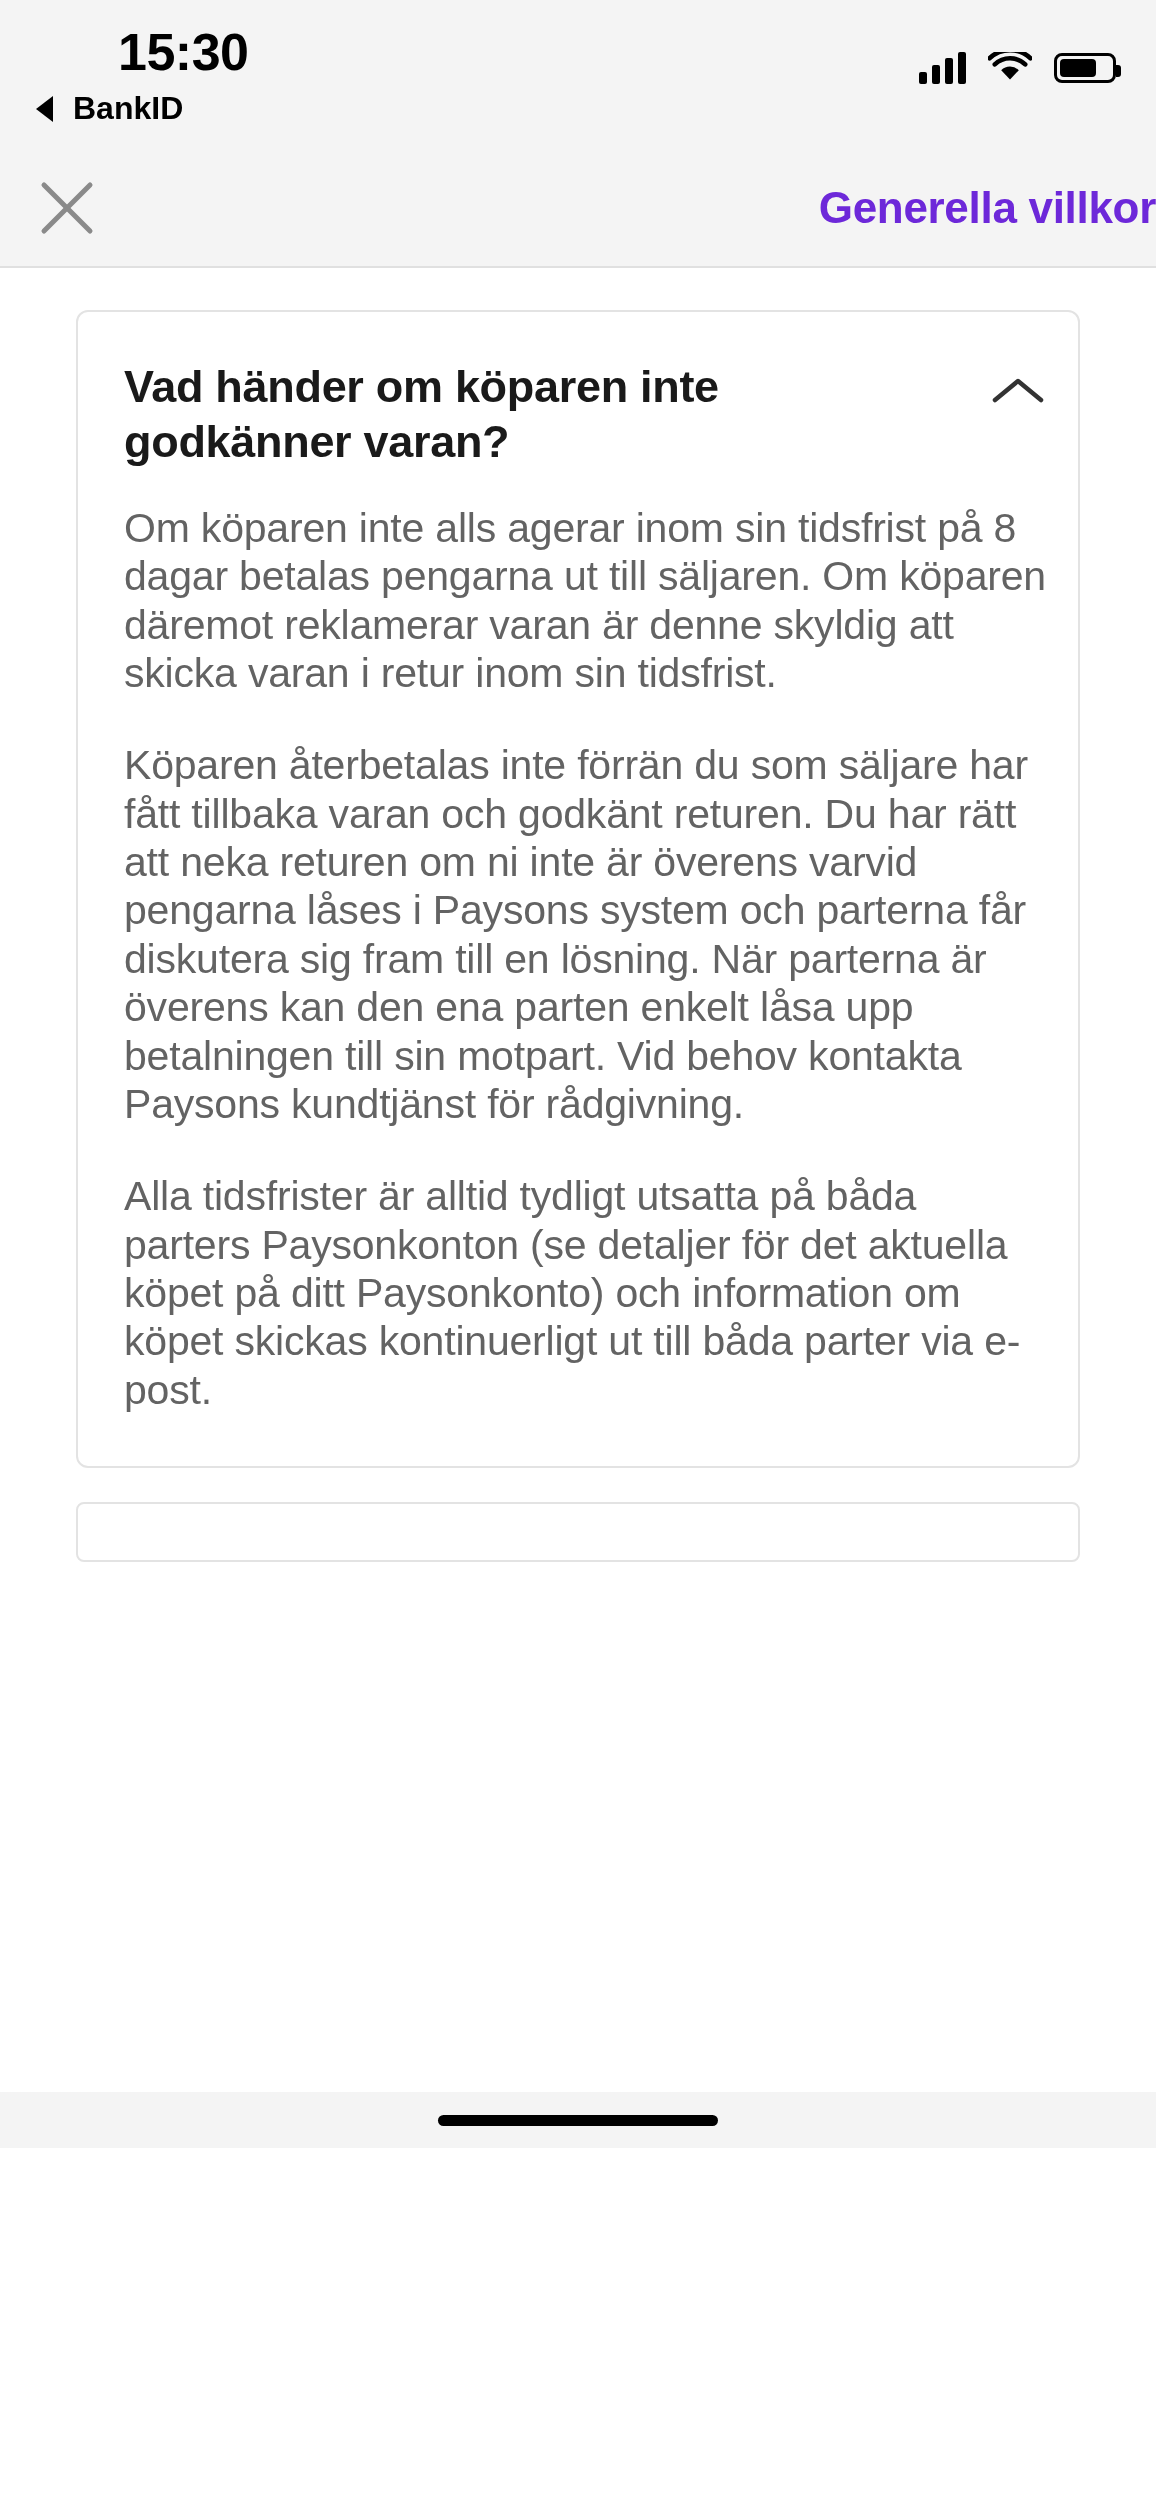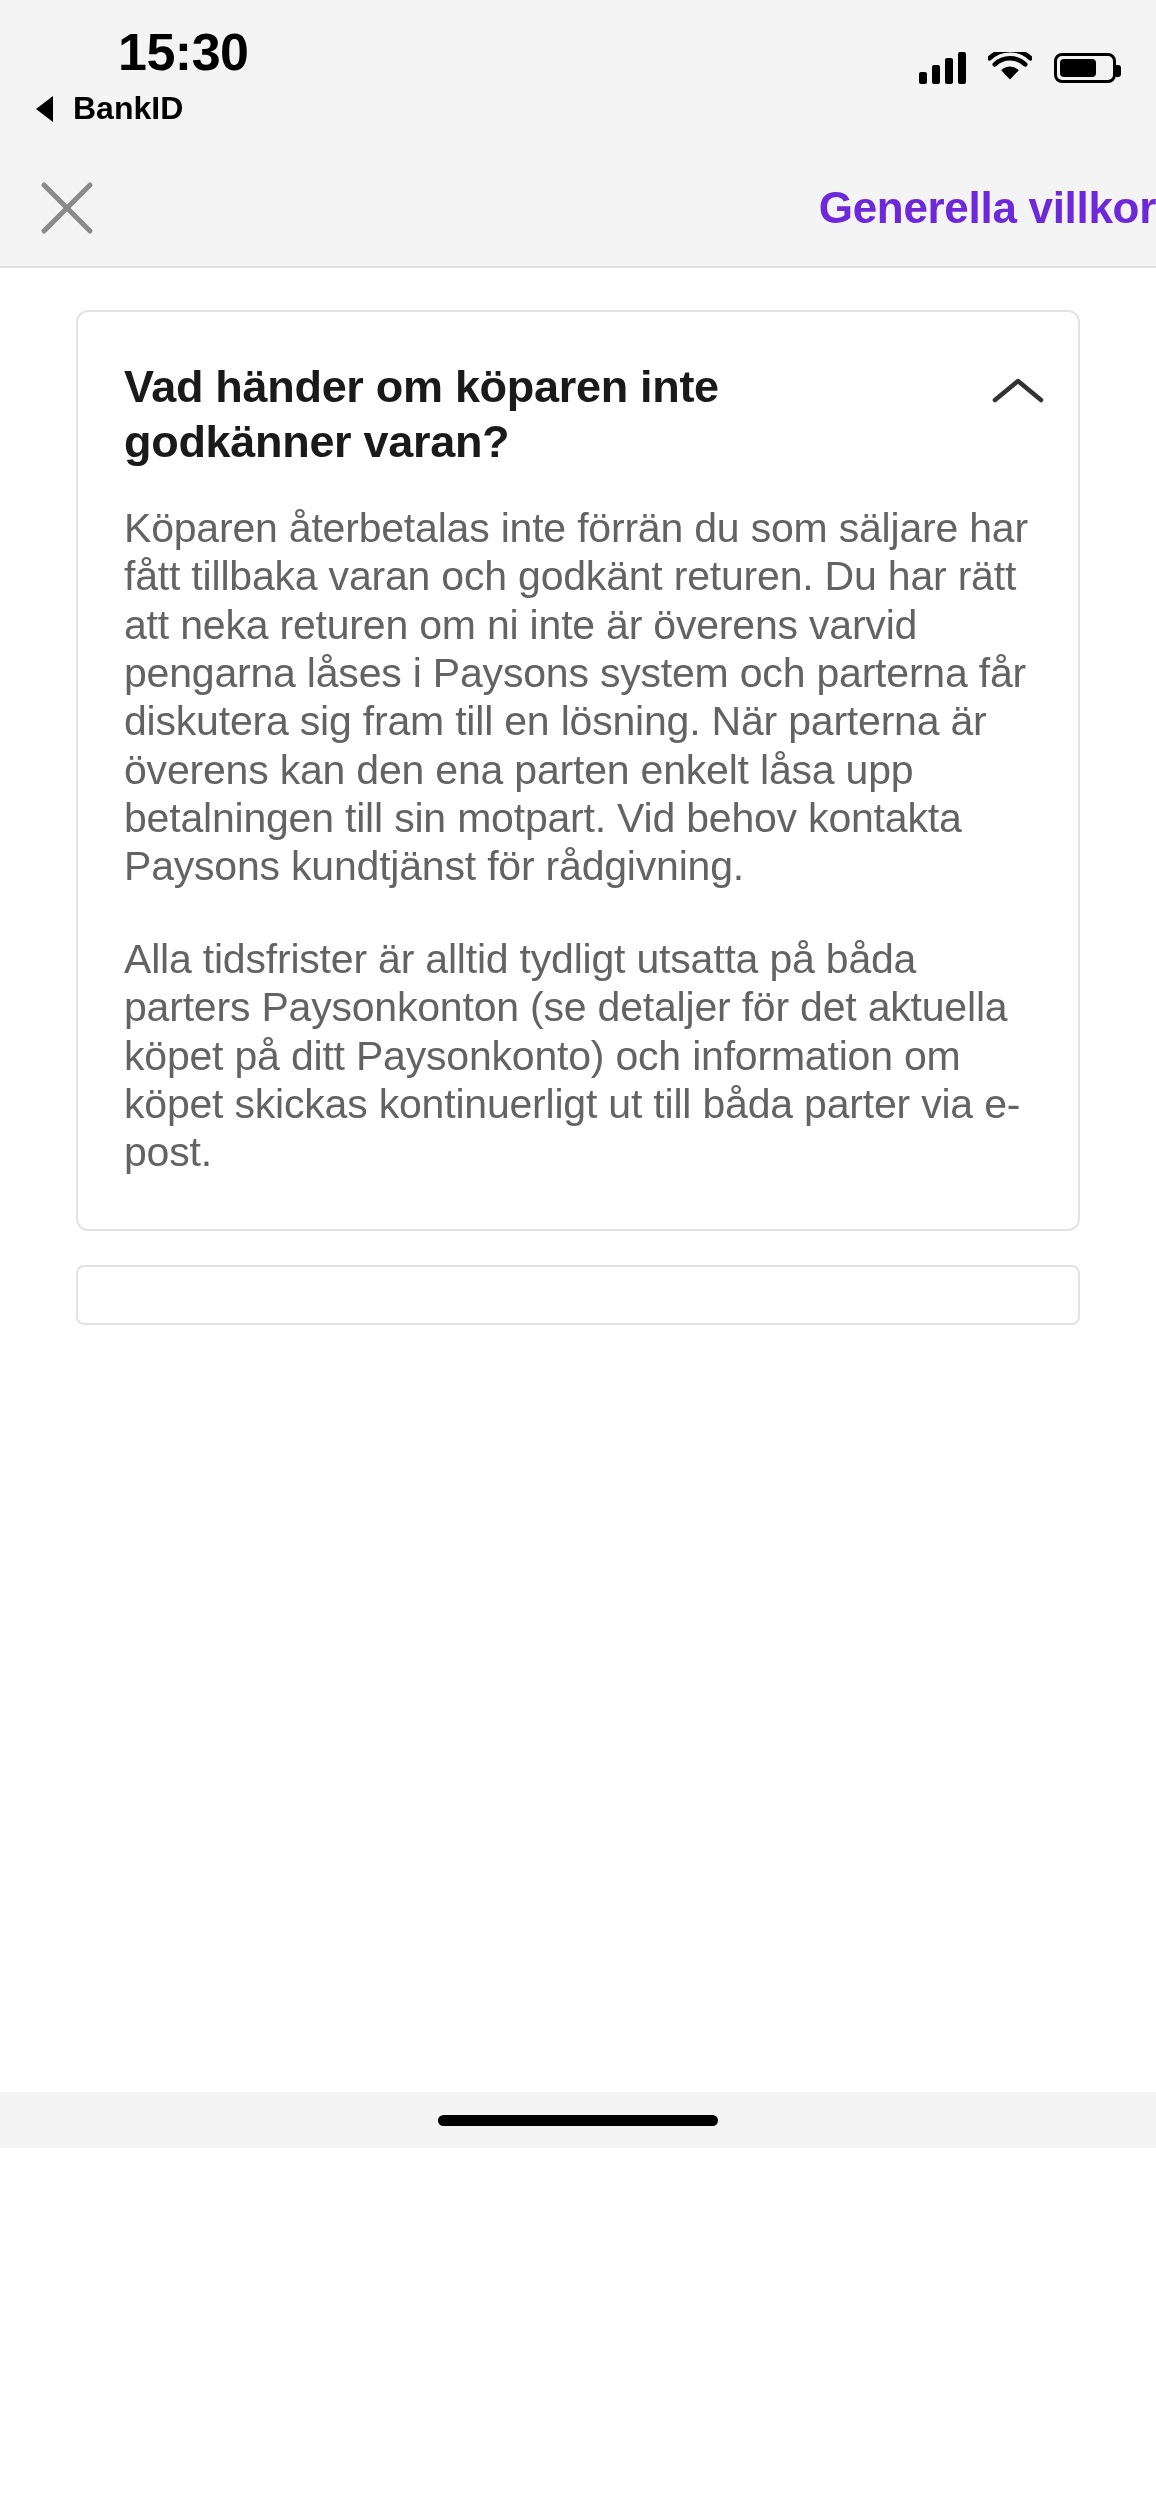--- a/index.html
+++ b/index.html
@@ -258,20 +258,21 @@
       <div class="card-header">
         <div class="card-title">Vad händer om köparen inte godkänner varan?</div>
         <div class="chevron">
           <svg width="56" height="34" viewBox="0 0 56 34">
             <polyline points="5,26 28,7 51,26" fill="none" stroke="#333" stroke-width="4.5" stroke-linecap="round" stroke-linejoin="round"></polyline>
           </svg>
         </div>
       </div>
 
       <div class="card-body">
+        <p>Om köparen inte alls agerar inom sin tidsfrist på 8 dagar betalas pengarna ut till säljaren. Om köparen däremot reklamerar varan är denne skyldig att skicka varan i retur inom sin tidsfrist.</p>
         <p>Köparen återbetalas inte förrän du som säljare har fått tillbaka varan och godkänt returen. Du har rätt att neka returen om ni inte är överens varvid pengarna låses i Paysons system och parterna får diskutera sig fram till en lösning. När parterna är överens kan den ena parten enkelt låsa upp betalningen till sin motpart. Vid behov kontakta Paysons kundtjänst för rådgivning.</p>
         <p>Alla tidsfrister är alltid tydligt utsatta på båda parters Paysonkonton (se detaljer för det aktuella köpet på ditt Paysonkonto) och information om köpet skickas kontinuerligt ut till båda parter via e-post.</p>
       </div>
     </div>
 
     <div class="card-next"></div>
   </div>
 
   <div class="home-bar-area">
     <div class="home-indicator"></div>

